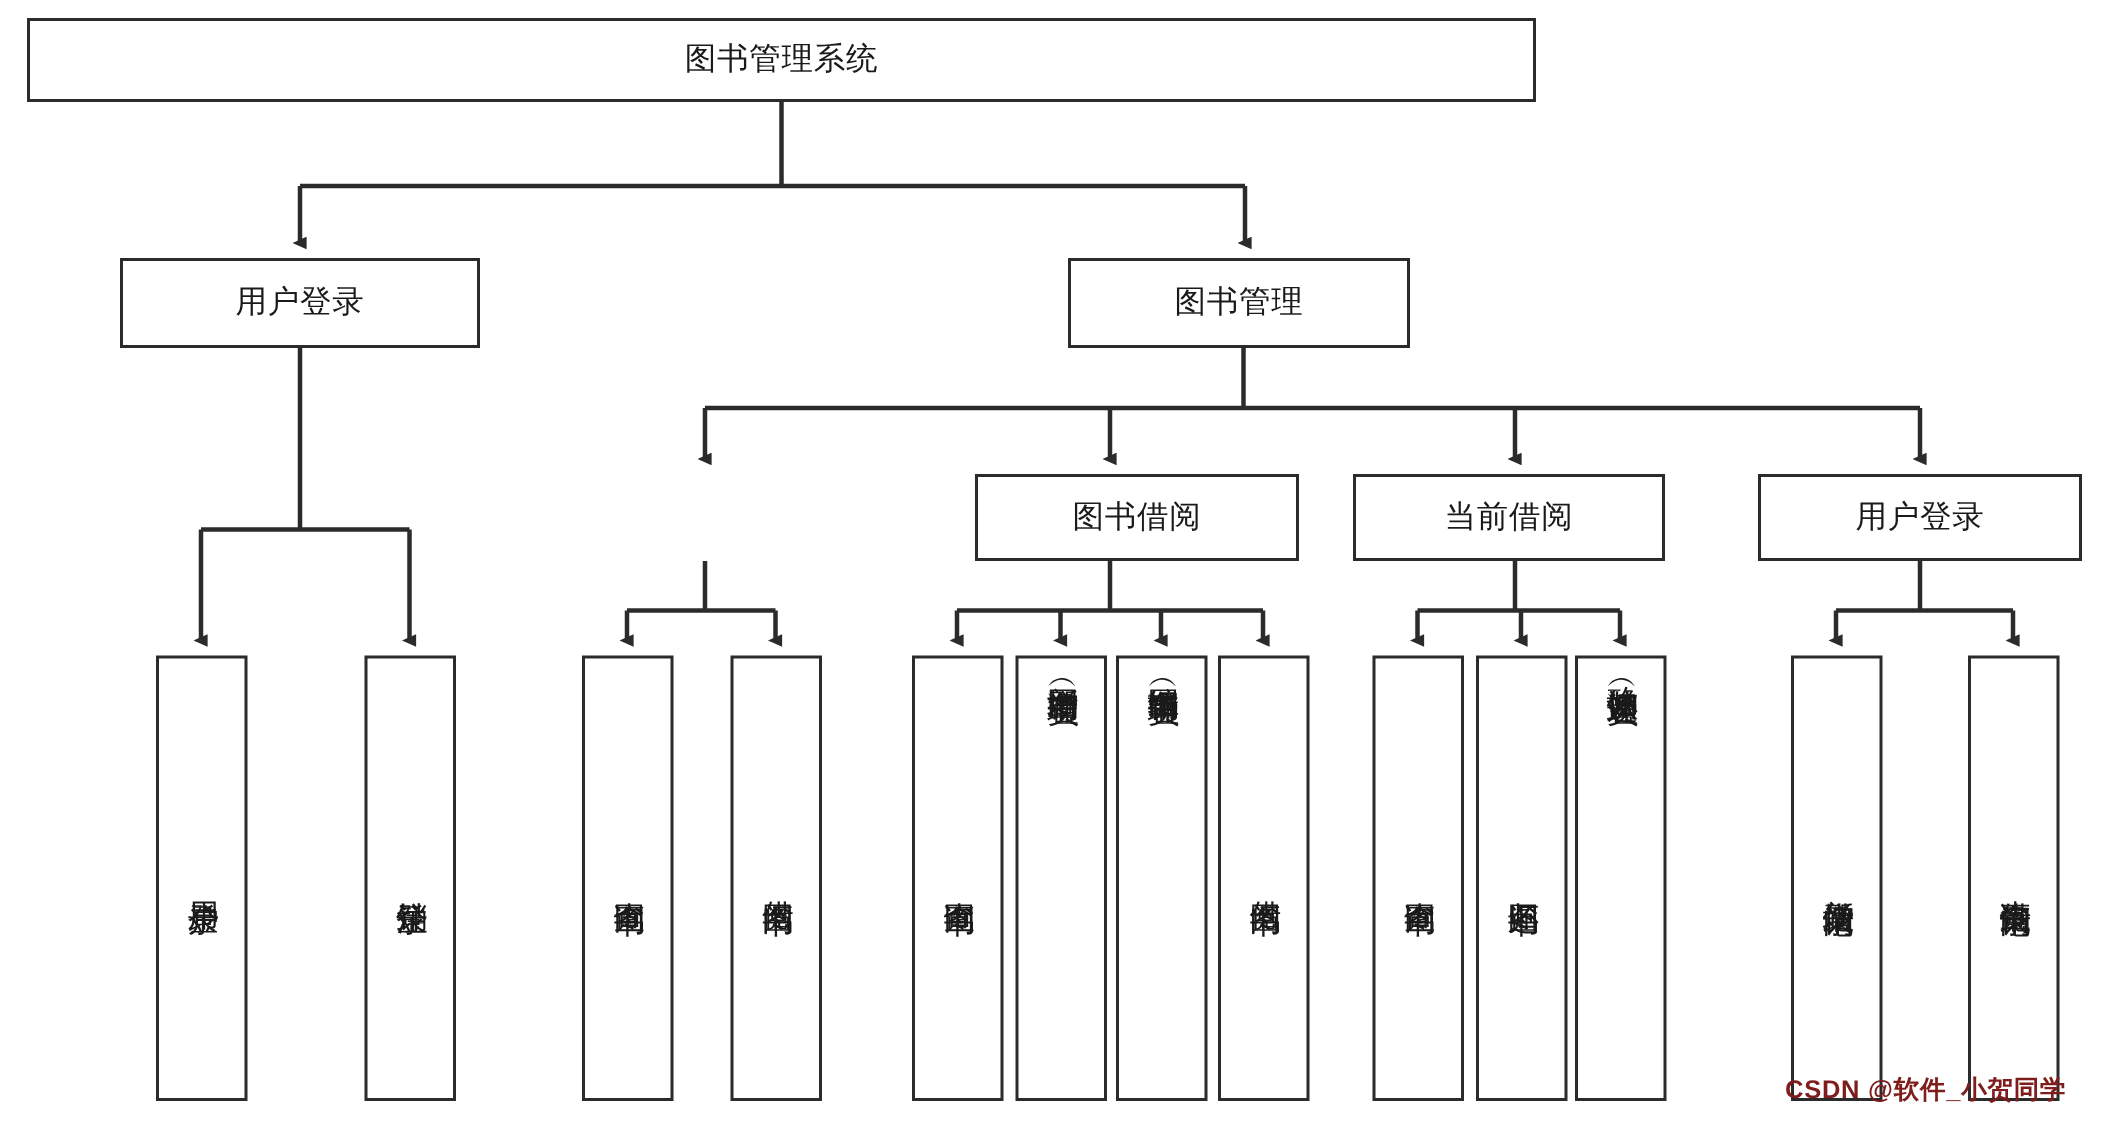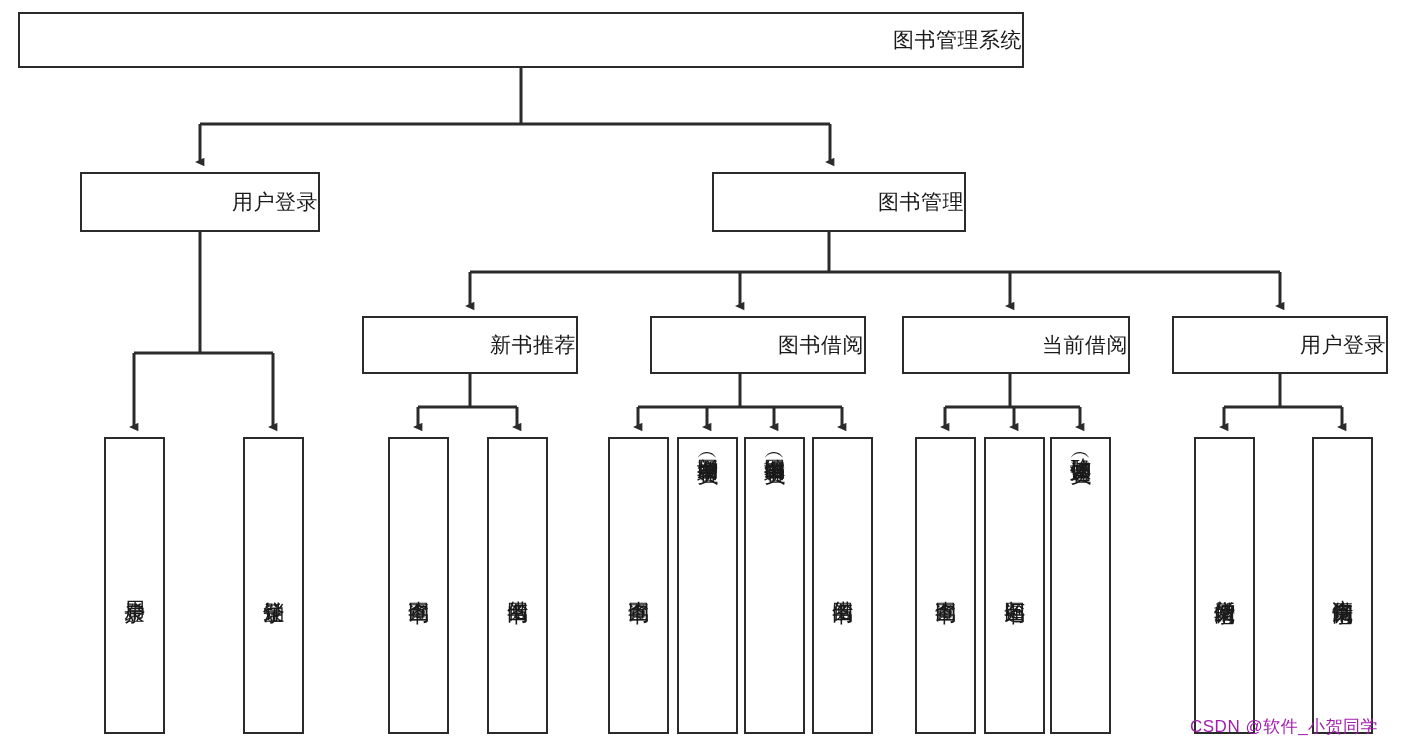--- a/index.html
+++ b/index.html
@@ -26,21 +26,21 @@
     width: 1405px;
     height: 747px;
   }
   .node-box {
     position: absolute;
     box-sizing: border-box;
     background: #ffffff;
     border: 2px solid #2b2b2b;
     display: flex;
     align-items: center;
-    justify-content: flex-end;
+    justify-content: center;
     overflow: hidden;
   }
   .node-label-h {
     font-size: 21px;
     color: #1a1a1a;
     line-height: 1.1;
     white-space: nowrap;
     letter-spacing: 0.5px;
   }
   .node-label-v {
@@ -59,24 +59,25 @@
     padding: 2px 0;
   }
   .leaf-box.align-top {
     align-items: flex-start;
   }
   #watermark {
     position: absolute;
     left: 1190px;
     top: 715px;
     font-size: 17px;
-    color: #a21caf;
+    color: #7f1d1d;
     white-space: nowrap;
     letter-spacing: 0.5px;
     pointer-events: none;
+    font-weight: bold;
   }
 </style>
 </head>
 <body>
 
 <div id="diagram-root">
 
   <svg id="diagram-svg" viewBox="0 0 1405 747" xmlns="http://www.w3.org/2000/svg">
     <defs>
       <marker id="arrow" markerWidth="10" markerHeight="10" refX="4.2" refY="5" orient="auto" markerUnits="userSpaceOnUse">
@@ -128,31 +129,28 @@
     </g>
   </svg>
 
   <div class="node-box" style="left:18px; top:12px; width:1006px; height:56px;">
     <span class="node-label-h">图书管理系统</span>
   </div>
 
   <div class="node-box" style="left:80px; top:172px; width:240px; height:60px;">
     <span class="node-label-h">用户登录</span>
   </div>
-  <div class="node-box" style="left:712px; top:172px; width:254px; height:60px;">
+  <div class="node-box" style="left:712px; top:172px; width:228px; height:60px;">
     <span class="node-label-h">图书管理</span>
   </div>
 
-  <div class="node-box" style="left:362px; top:316px; width:216px; height:58px;">
-    <span class="node-label-h">新书推荐</span>
-  </div>
   <div class="node-box" style="left:632px; top:316px; width:216px; height:58px;margin-left:18px;">
     <span class="node-label-h">图书借阅</span>
   </div>
-  <div class="node-box" style="left:902px; top:316px; width:228px; height:58px;">
+  <div class="node-box" style="left:902px; top:316px; width:208px; height:58px;">
     <span class="node-label-h">当前借阅</span>
   </div>
   <div class="node-box" style="left:1172px; top:316px; width:216px; height:58px;">
     <span class="node-label-h">用户登录</span>
   </div>
 
   <div class="node-box leaf-box" style="left:104px; top:437px; width:61px; height:297px;">
     <span class="node-label-v">用户登录</span>
   </div>
   <div class="node-box leaf-box" style="left:243px; top:437px; width:61px; height:297px;">

